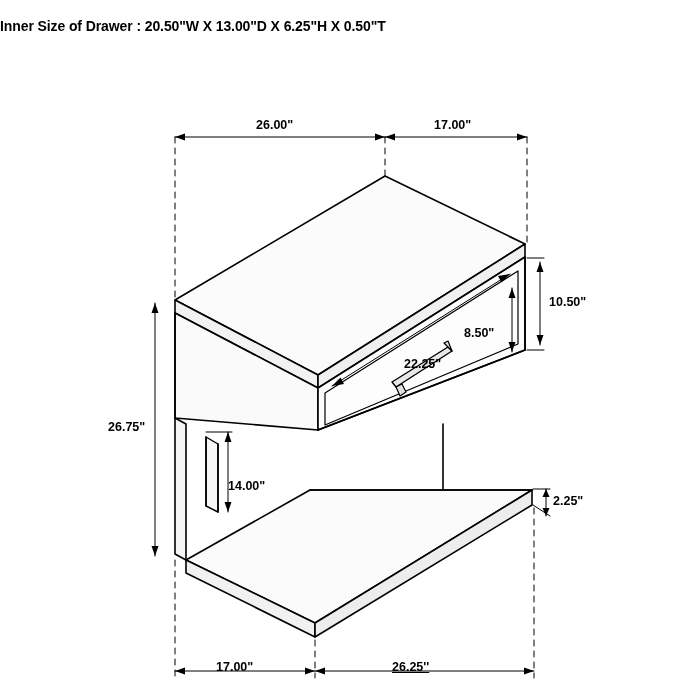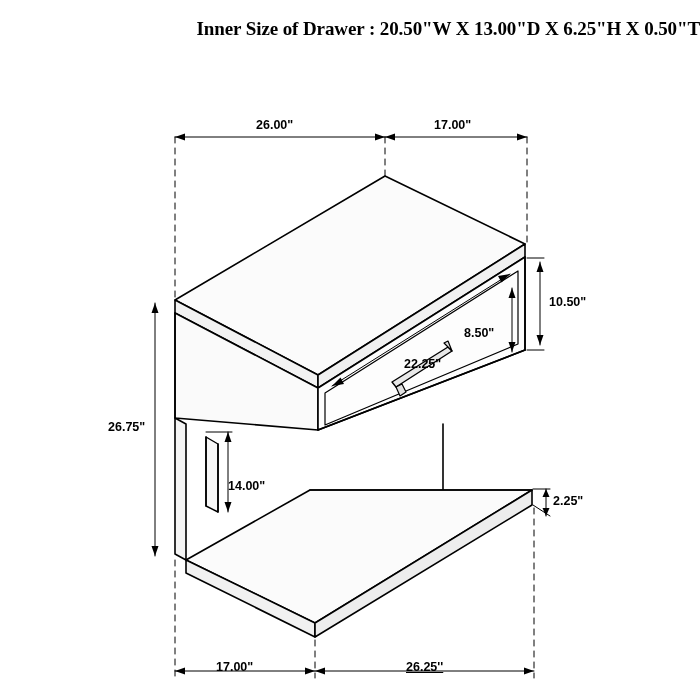--- a/index.html
+++ b/index.html
@@ -18,26 +18,25 @@
   #diagram-root {
     position: relative;
     width: 700px;
     height: 700px;
   }
   #title {
     position: absolute;
     top: 18px;
     left: 0;
     width: 700px;
-    text-align: right;
-    font-size: 19px;
+    text-align: left;
+    font-size: 14px;
     font-weight: bold;
     letter-spacing: -0.1px;
     color: #000000;
-    font-family: Liberation Serif, serif;
   }
   svg#drawing {
     position: absolute;
     top: 0;
     left: 0;
     width: 700px;
     height: 700px;
   }
   .dim-label {
     position: absolute;
@@ -166,15 +165,15 @@
 
   <div class="dim-label" style="left:256px; top:118px;">26.00"</div>
   <div class="dim-label" style="left:434px; top:118px;">17.00"</div>
   <div class="dim-label" style="left:549px; top:295px;">10.50"</div>
   <div class="dim-label" style="left:464px; top:326px;">8.50"</div>
   <div class="dim-label" style="left:404px; top:357px;">22.25"</div>
   <div class="dim-label" style="left:108px; top:420px;">26.75"</div>
   <div class="dim-label" style="left:228px; top:479px;">14.00"</div>
   <div class="dim-label" style="left:553px; top:494px;">2.25"</div>
   <div class="dim-label" style="left:216px; top:660px;">17.00"</div>
-  <div class="dim-label" style="left:406px; top:660px;text-decoration:underline;">26.25''</div>
+  <div class="dim-label" style="left:392px; top:660px;text-decoration:underline;">26.25''</div>
 
 </div>
 
 </body></html>

